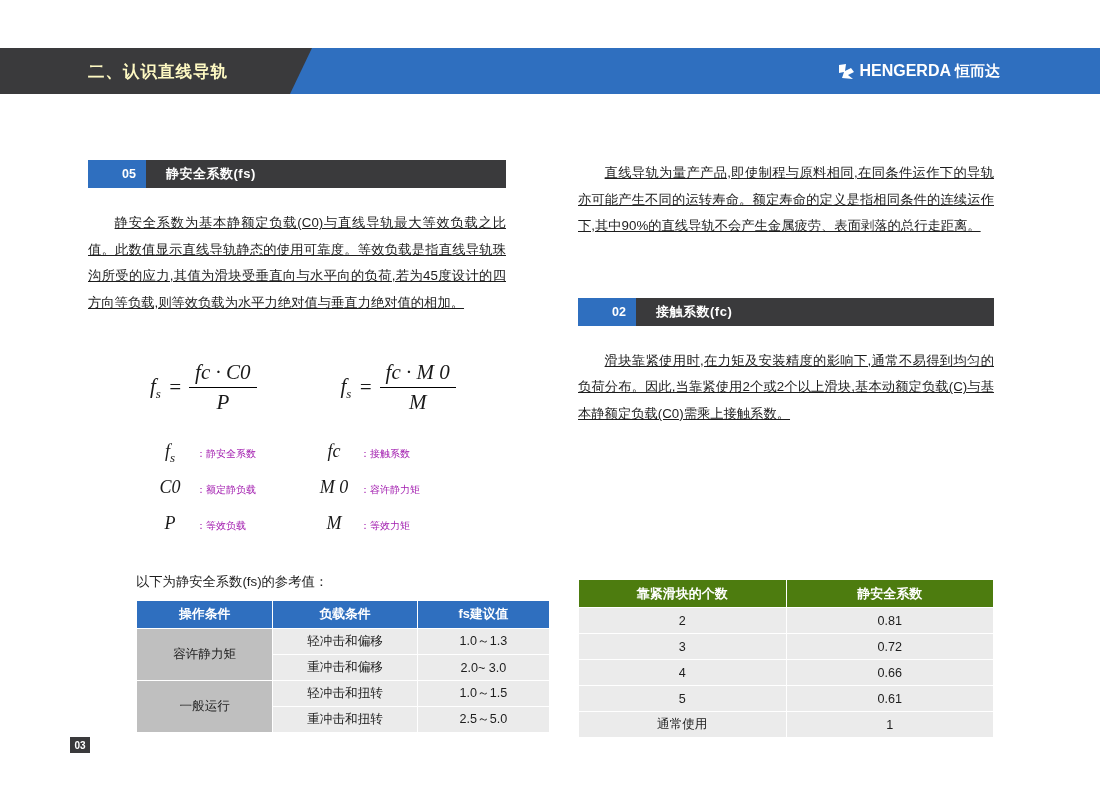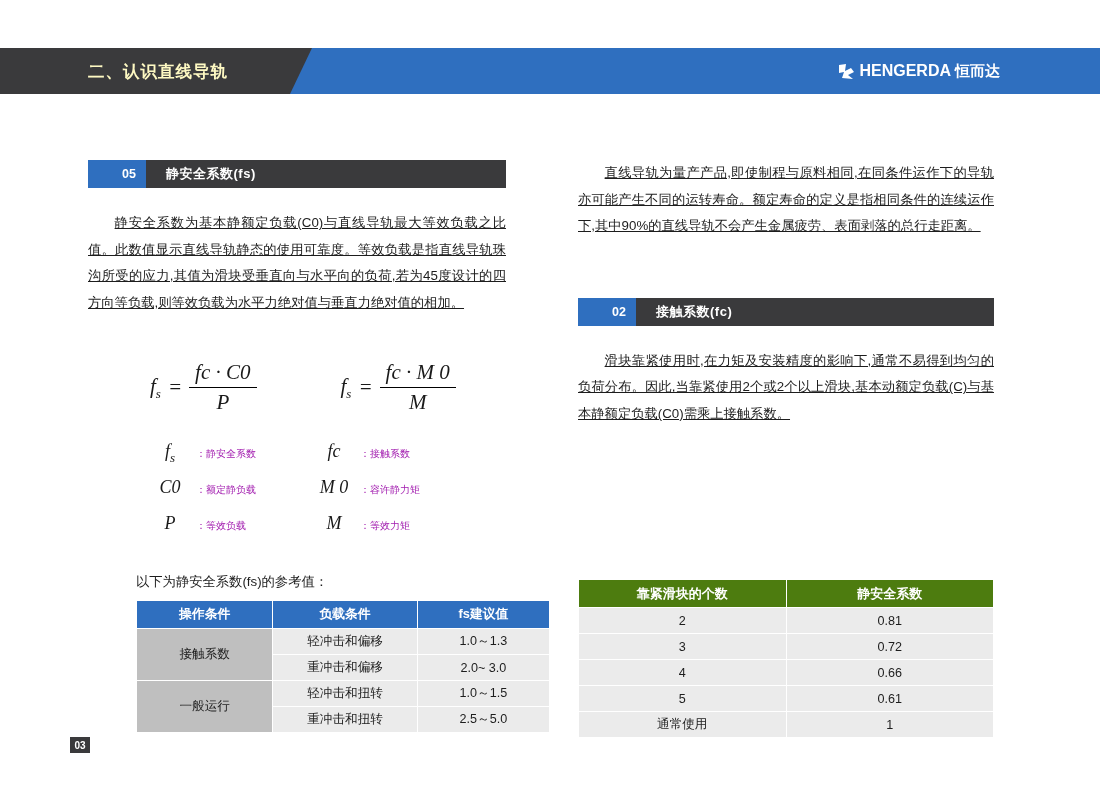--- a/index.html
+++ b/index.html
@@ -378,21 +378,21 @@
   <table class="tbl-left">
     <thead>
       <tr>
         <th style="width:33%">操作条件</th>
         <th style="width:35%">负载条件</th>
         <th style="width:32%">fs建议值</th>
       </tr>
     </thead>
     <tbody>
       <tr>
-        <td class="cond" rowspan="2">接触系数</td>
+        <td class="cond" rowspan="2">容许静力矩</td>
         <td>轻冲击和偏移</td>
         <td>1.0～1.3</td>
       </tr>
       <tr>
         <td>重冲击和偏移</td>
         <td>2.0~ 3.0</td>
       </tr>
       <tr>
         <td class="cond" rowspan="2">一般运行</td>
         <td>轻冲击和扭转</td>

